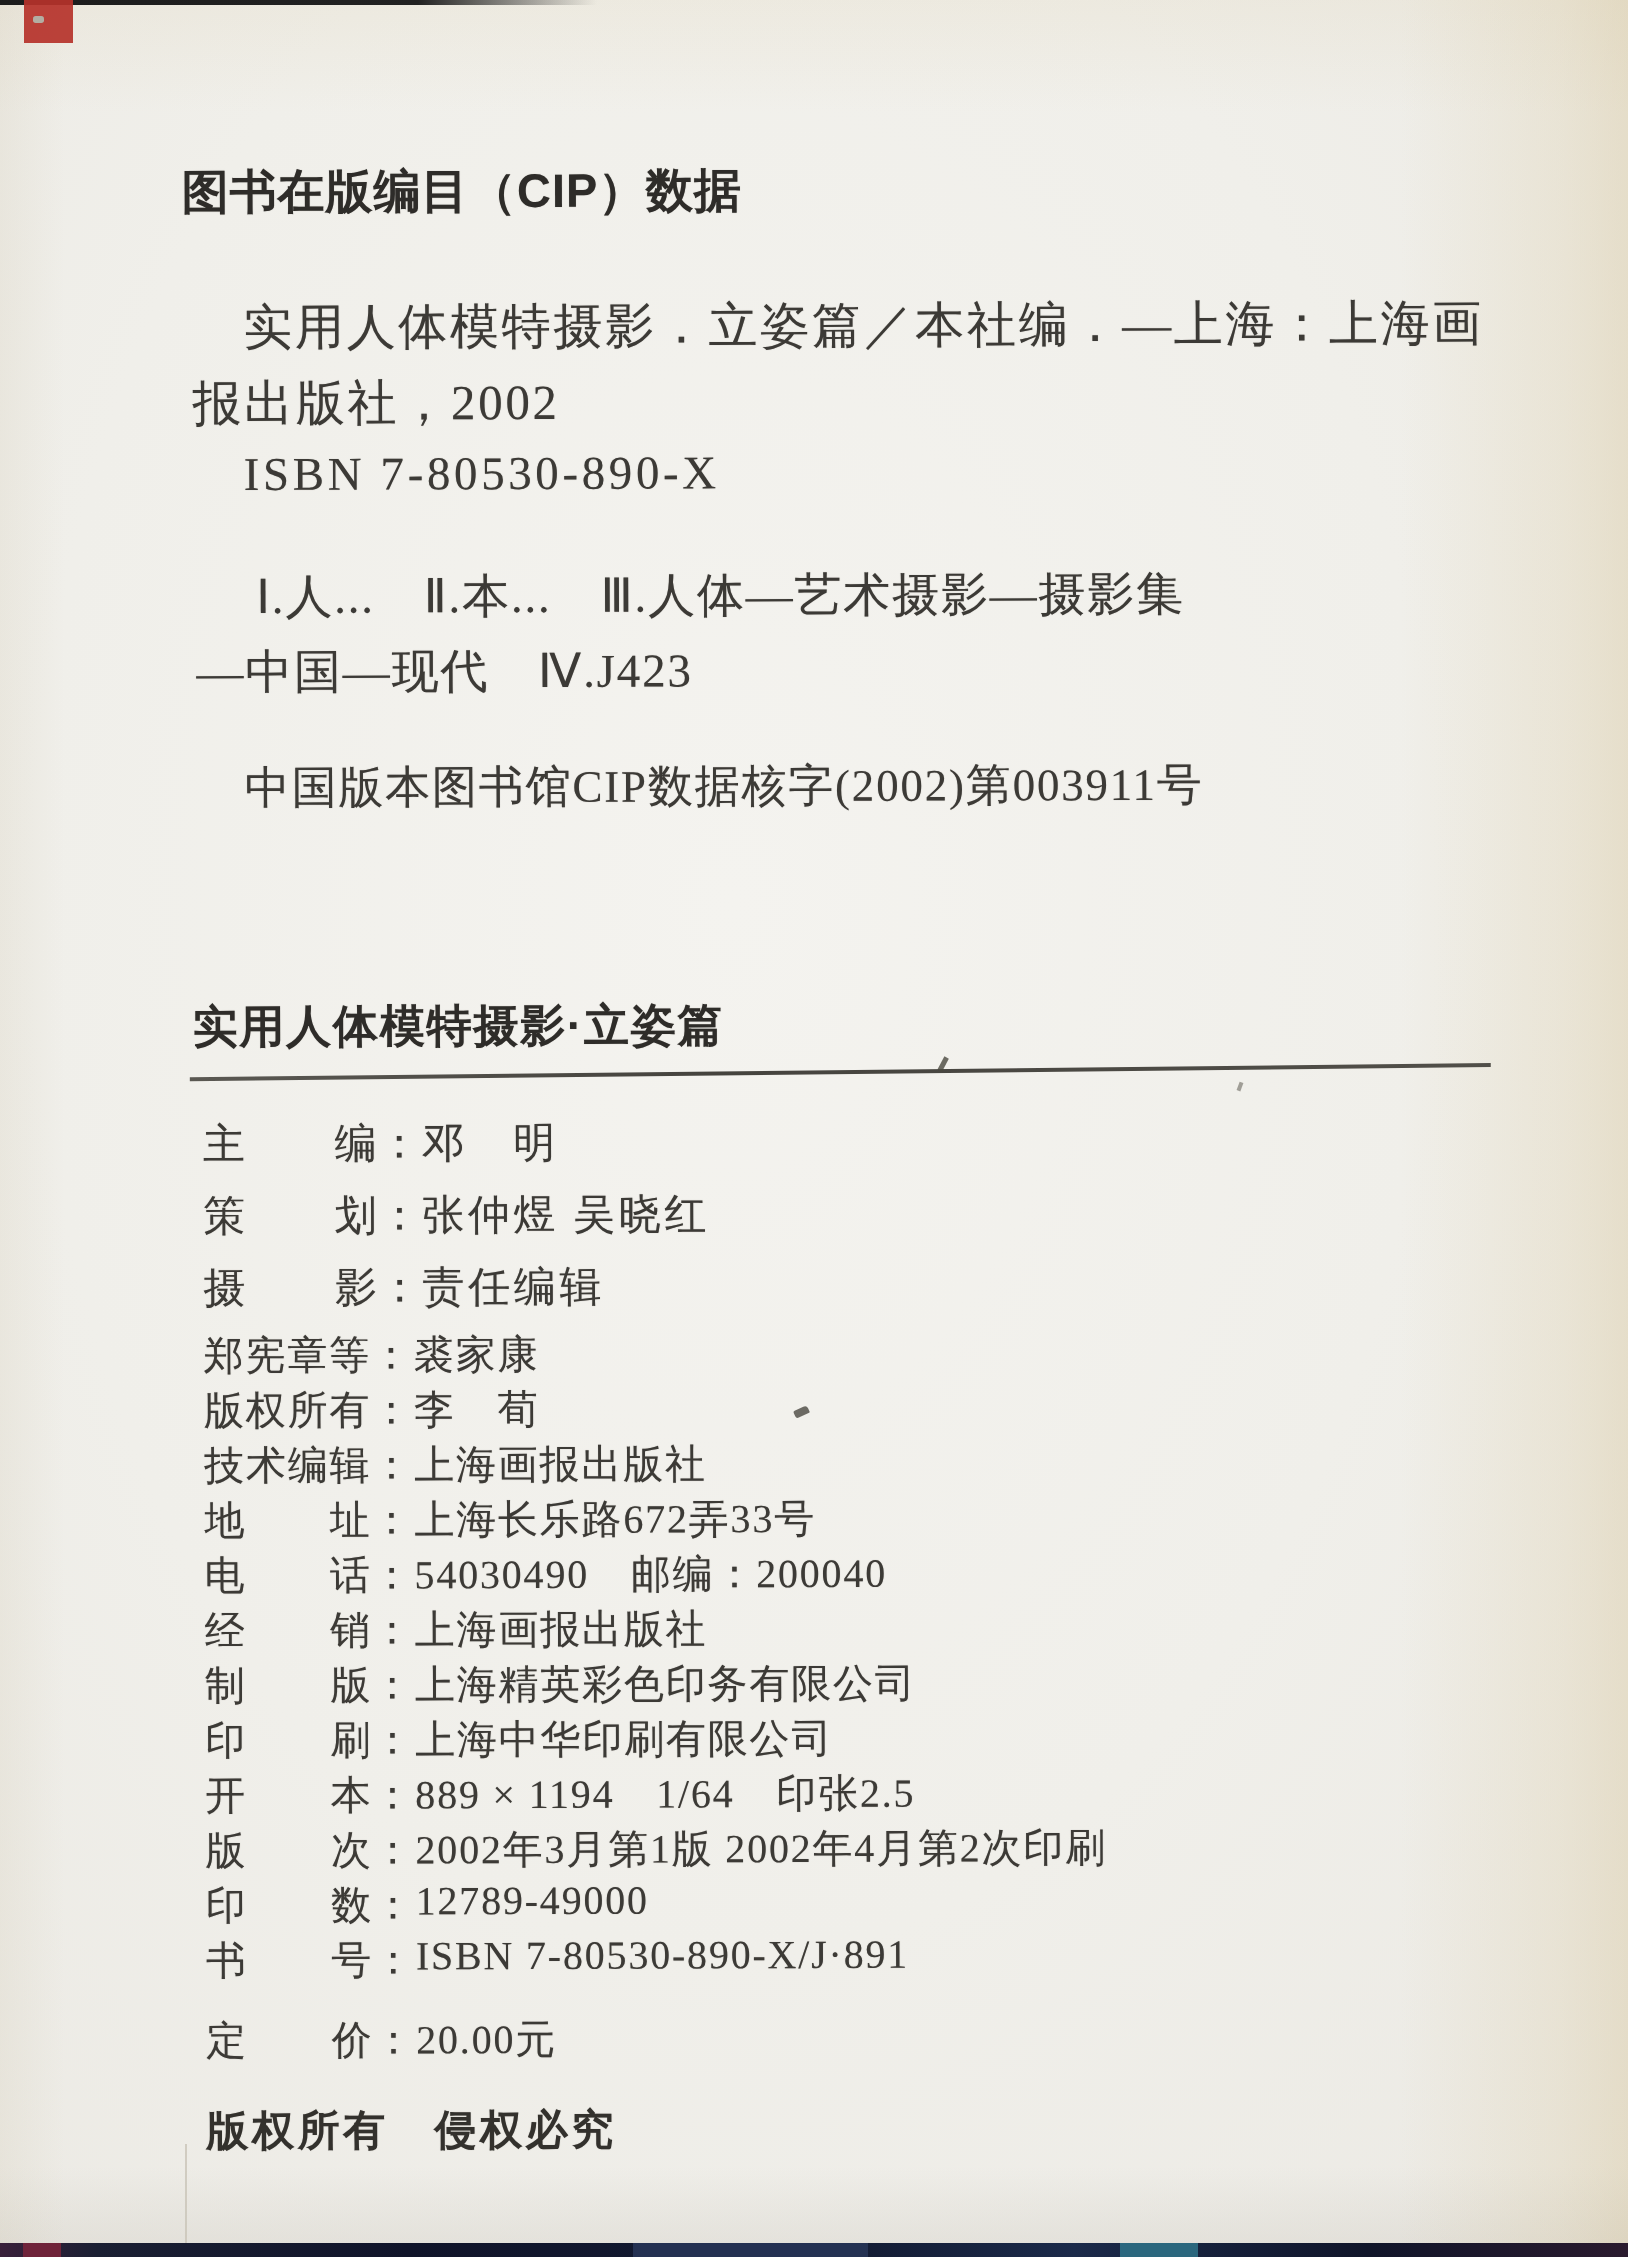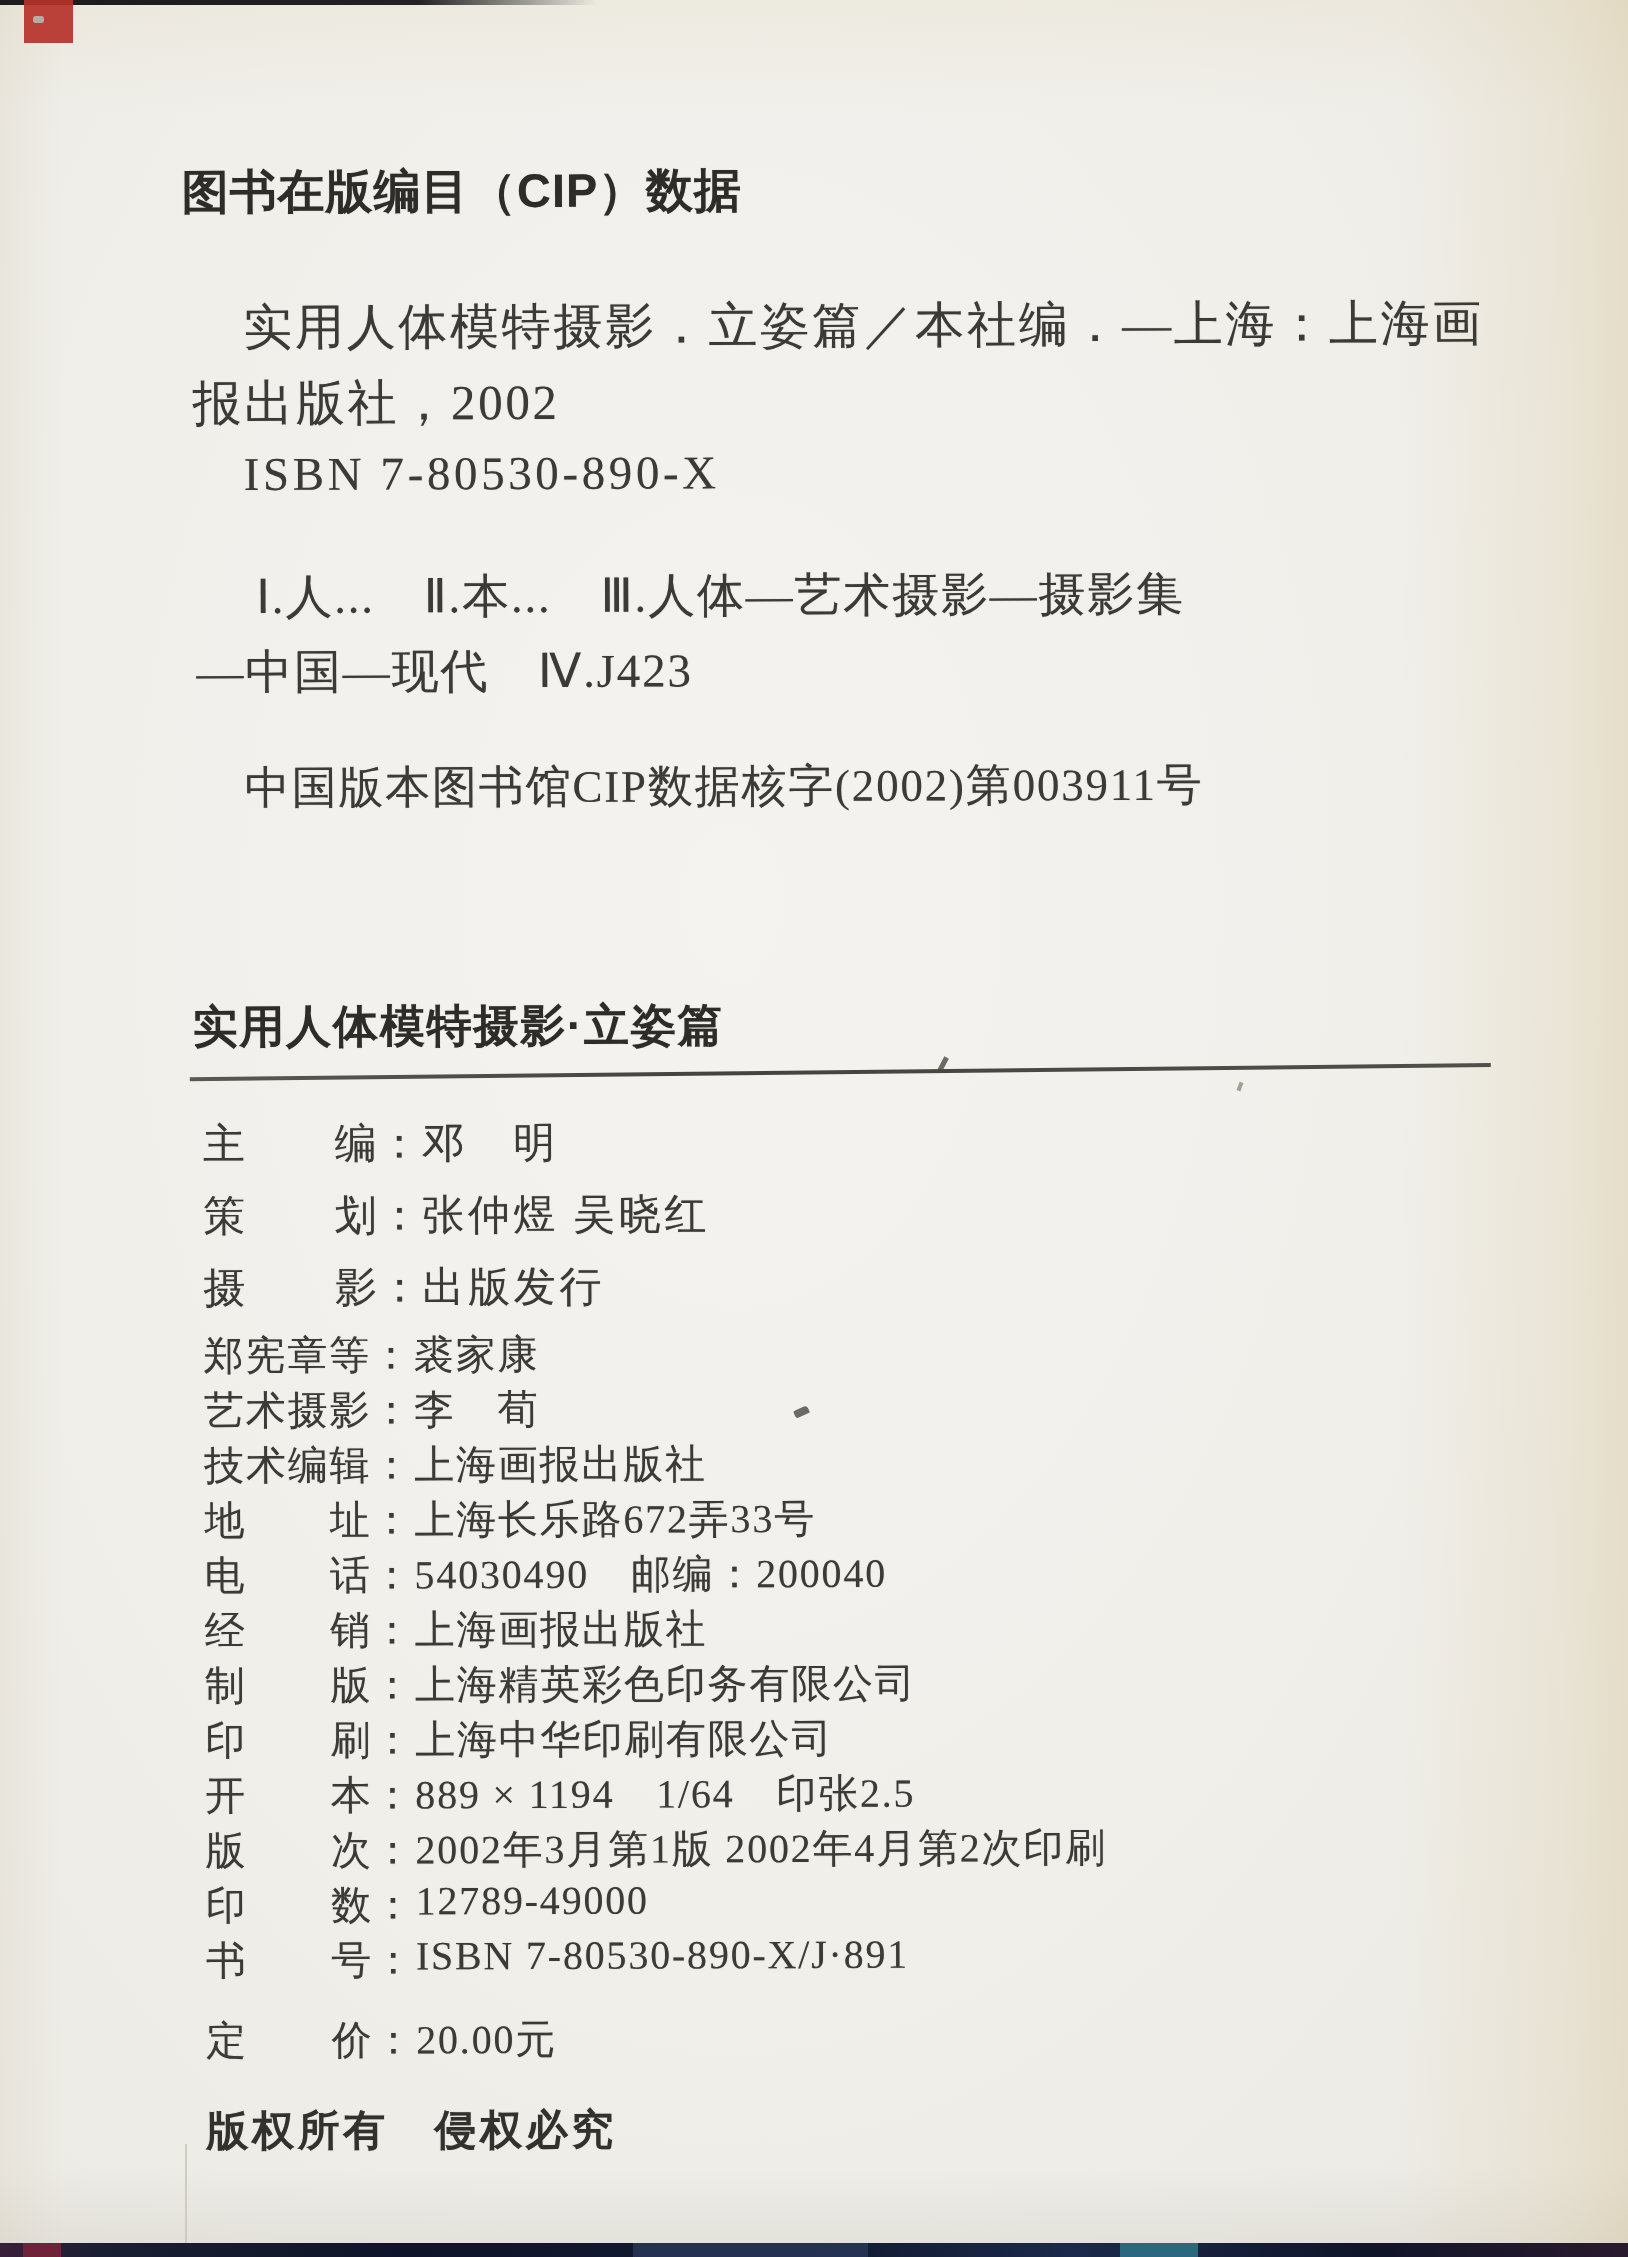--- a/index.html
+++ b/index.html
@@ -111,31 +111,31 @@
       <div class="credit-row">
         <span class="lbl">主　　编：</span>
         <span class="val">邓　明</span>
       </div>
       <div class="credit-row">
         <span class="lbl">策　　划：</span>
         <span class="val">张仲煜 吴晓红</span>
       </div>
       <div class="credit-row">
         <span class="lbl">摄　　影：</span>
-        <span class="val">出版发行</span>
+        <span class="val">责任编辑</span>
       </div>
     </div>
 
     <div class="pubinfo">
       <div class="info-row">
         <span class="lbl">郑宪章等：</span>
         <span class="val">裘家康</span>
       </div>
       <div class="info-row">
-        <span class="lbl">艺术摄影：</span>
+        <span class="lbl">版权所有：</span>
         <span class="val">李　荀</span>
       </div>
       <div class="info-row">
         <span class="lbl">技术编辑：</span>
         <span class="val">上海画报出版社</span>
       </div>
       <div class="info-row">
         <span class="lbl">地　　址：</span>
         <span class="val">上海长乐路672弄33号</span>
       </div>

